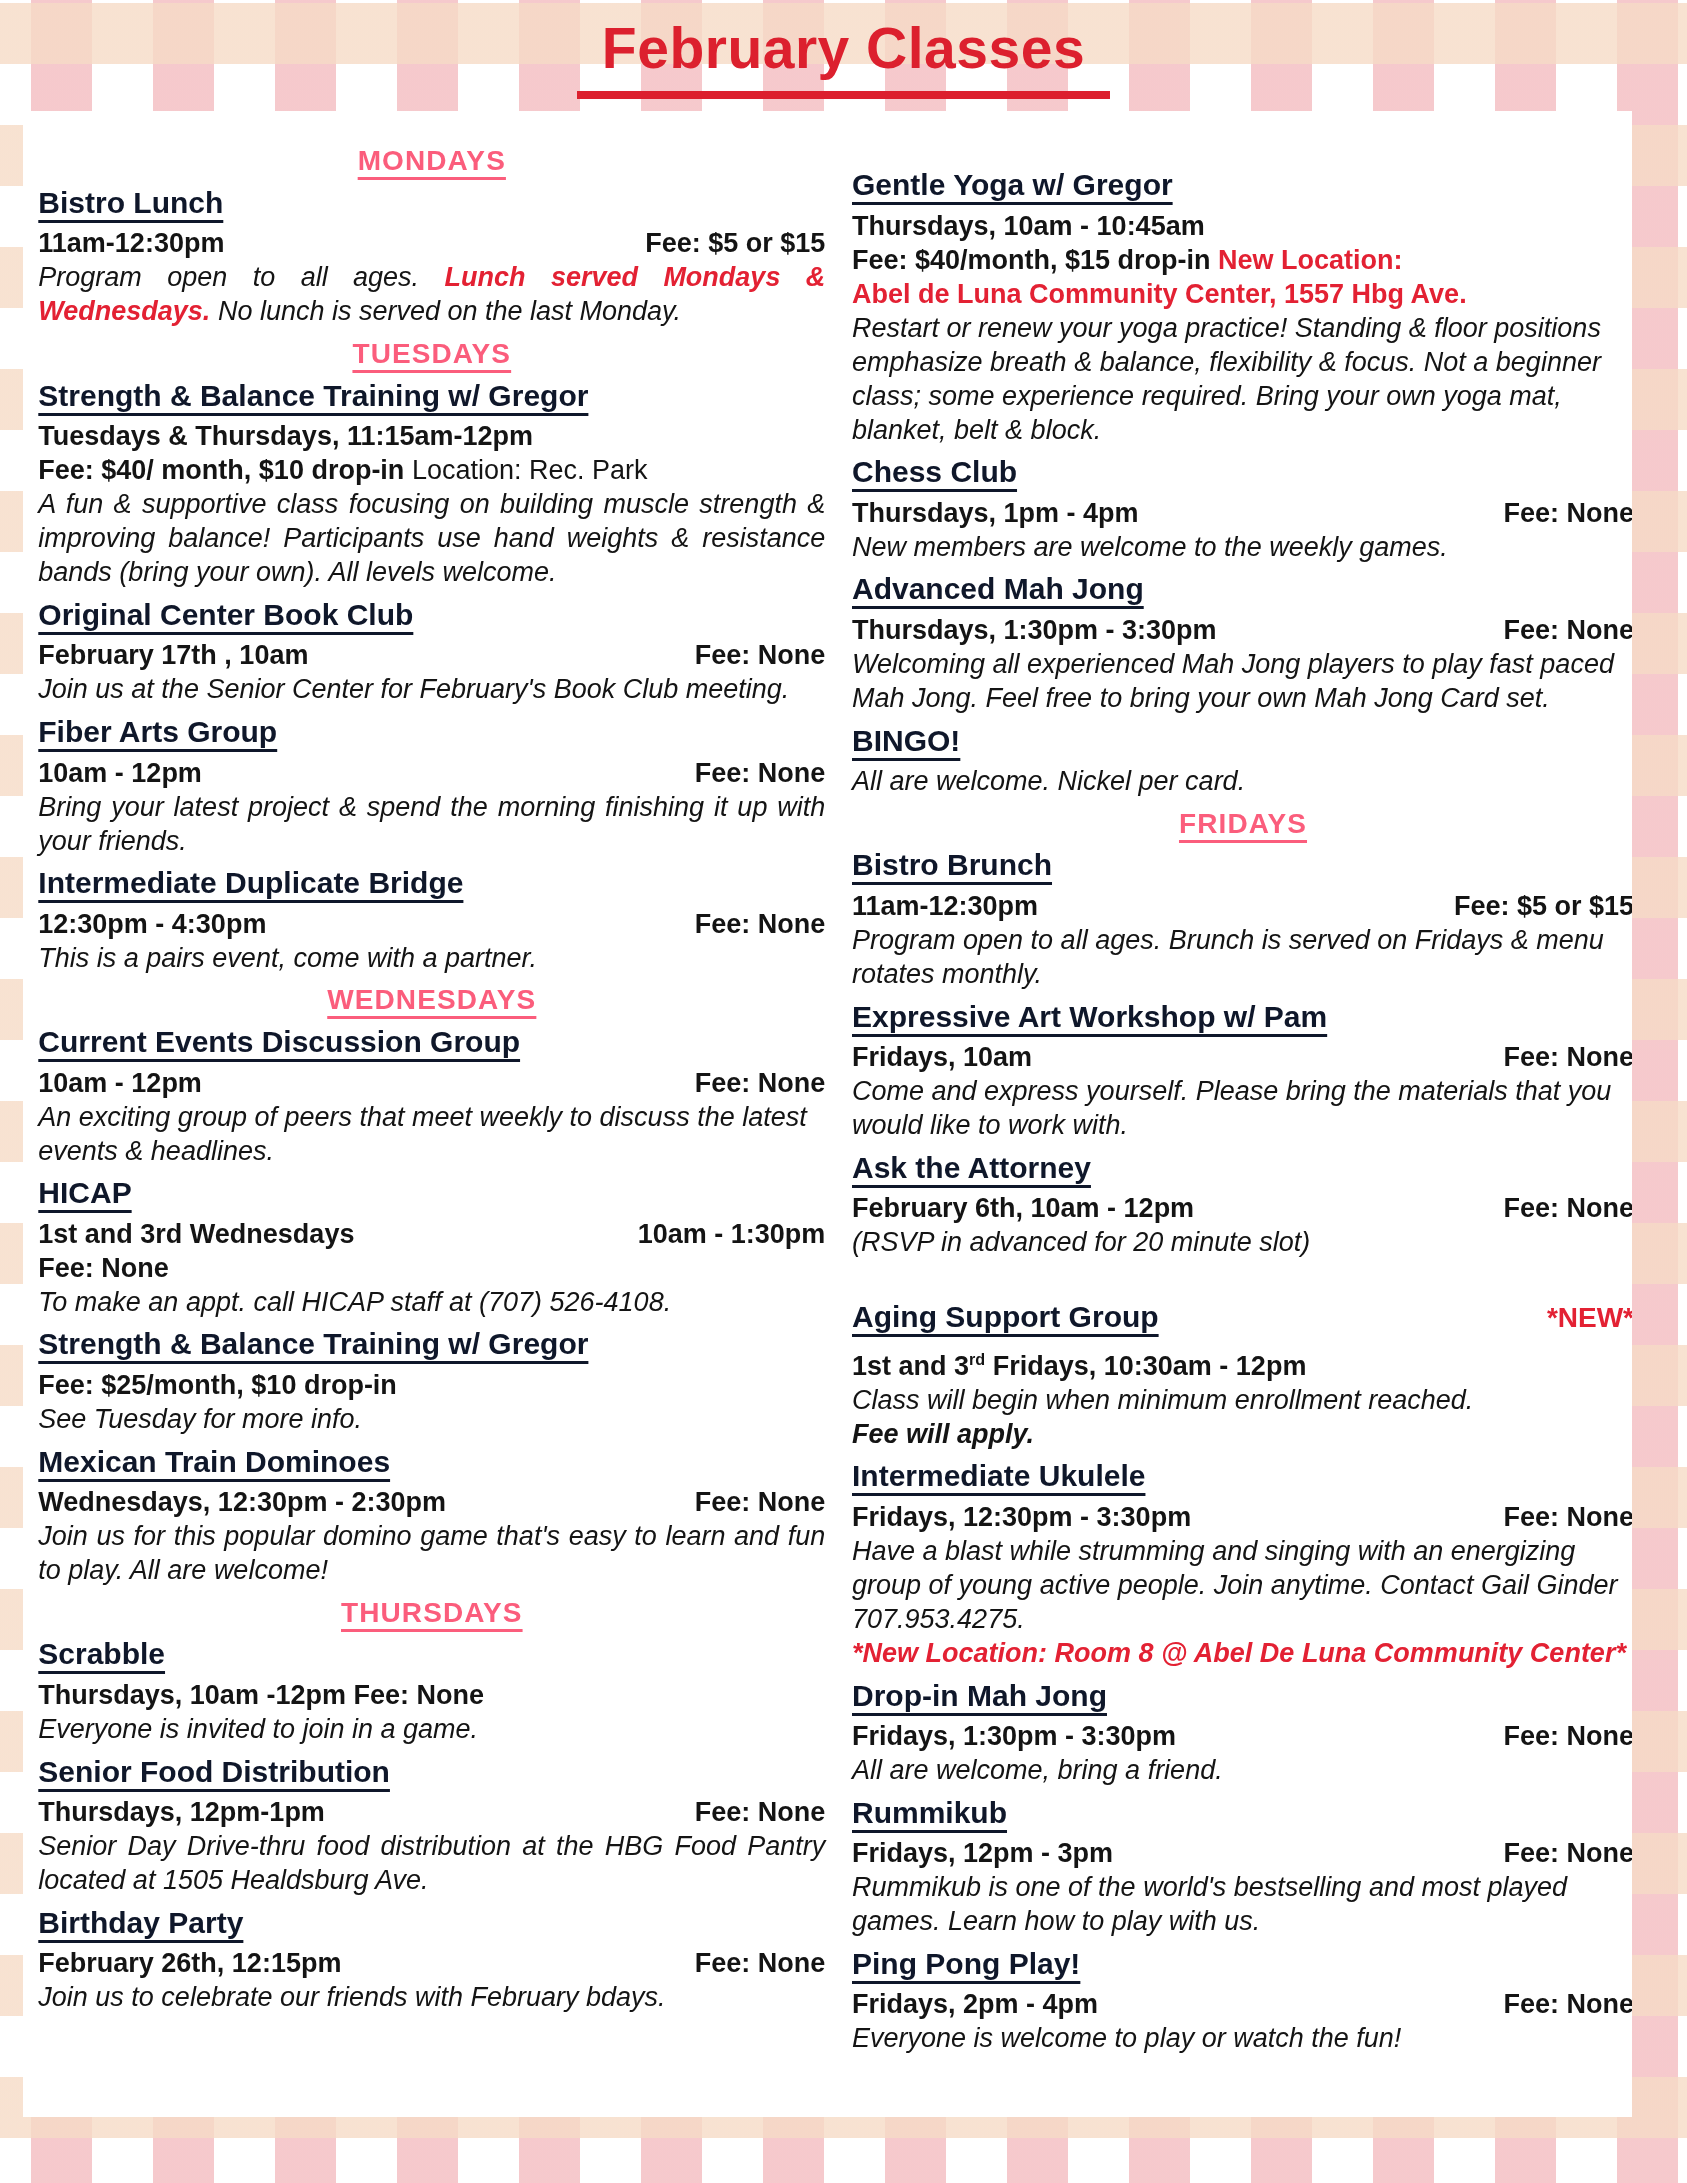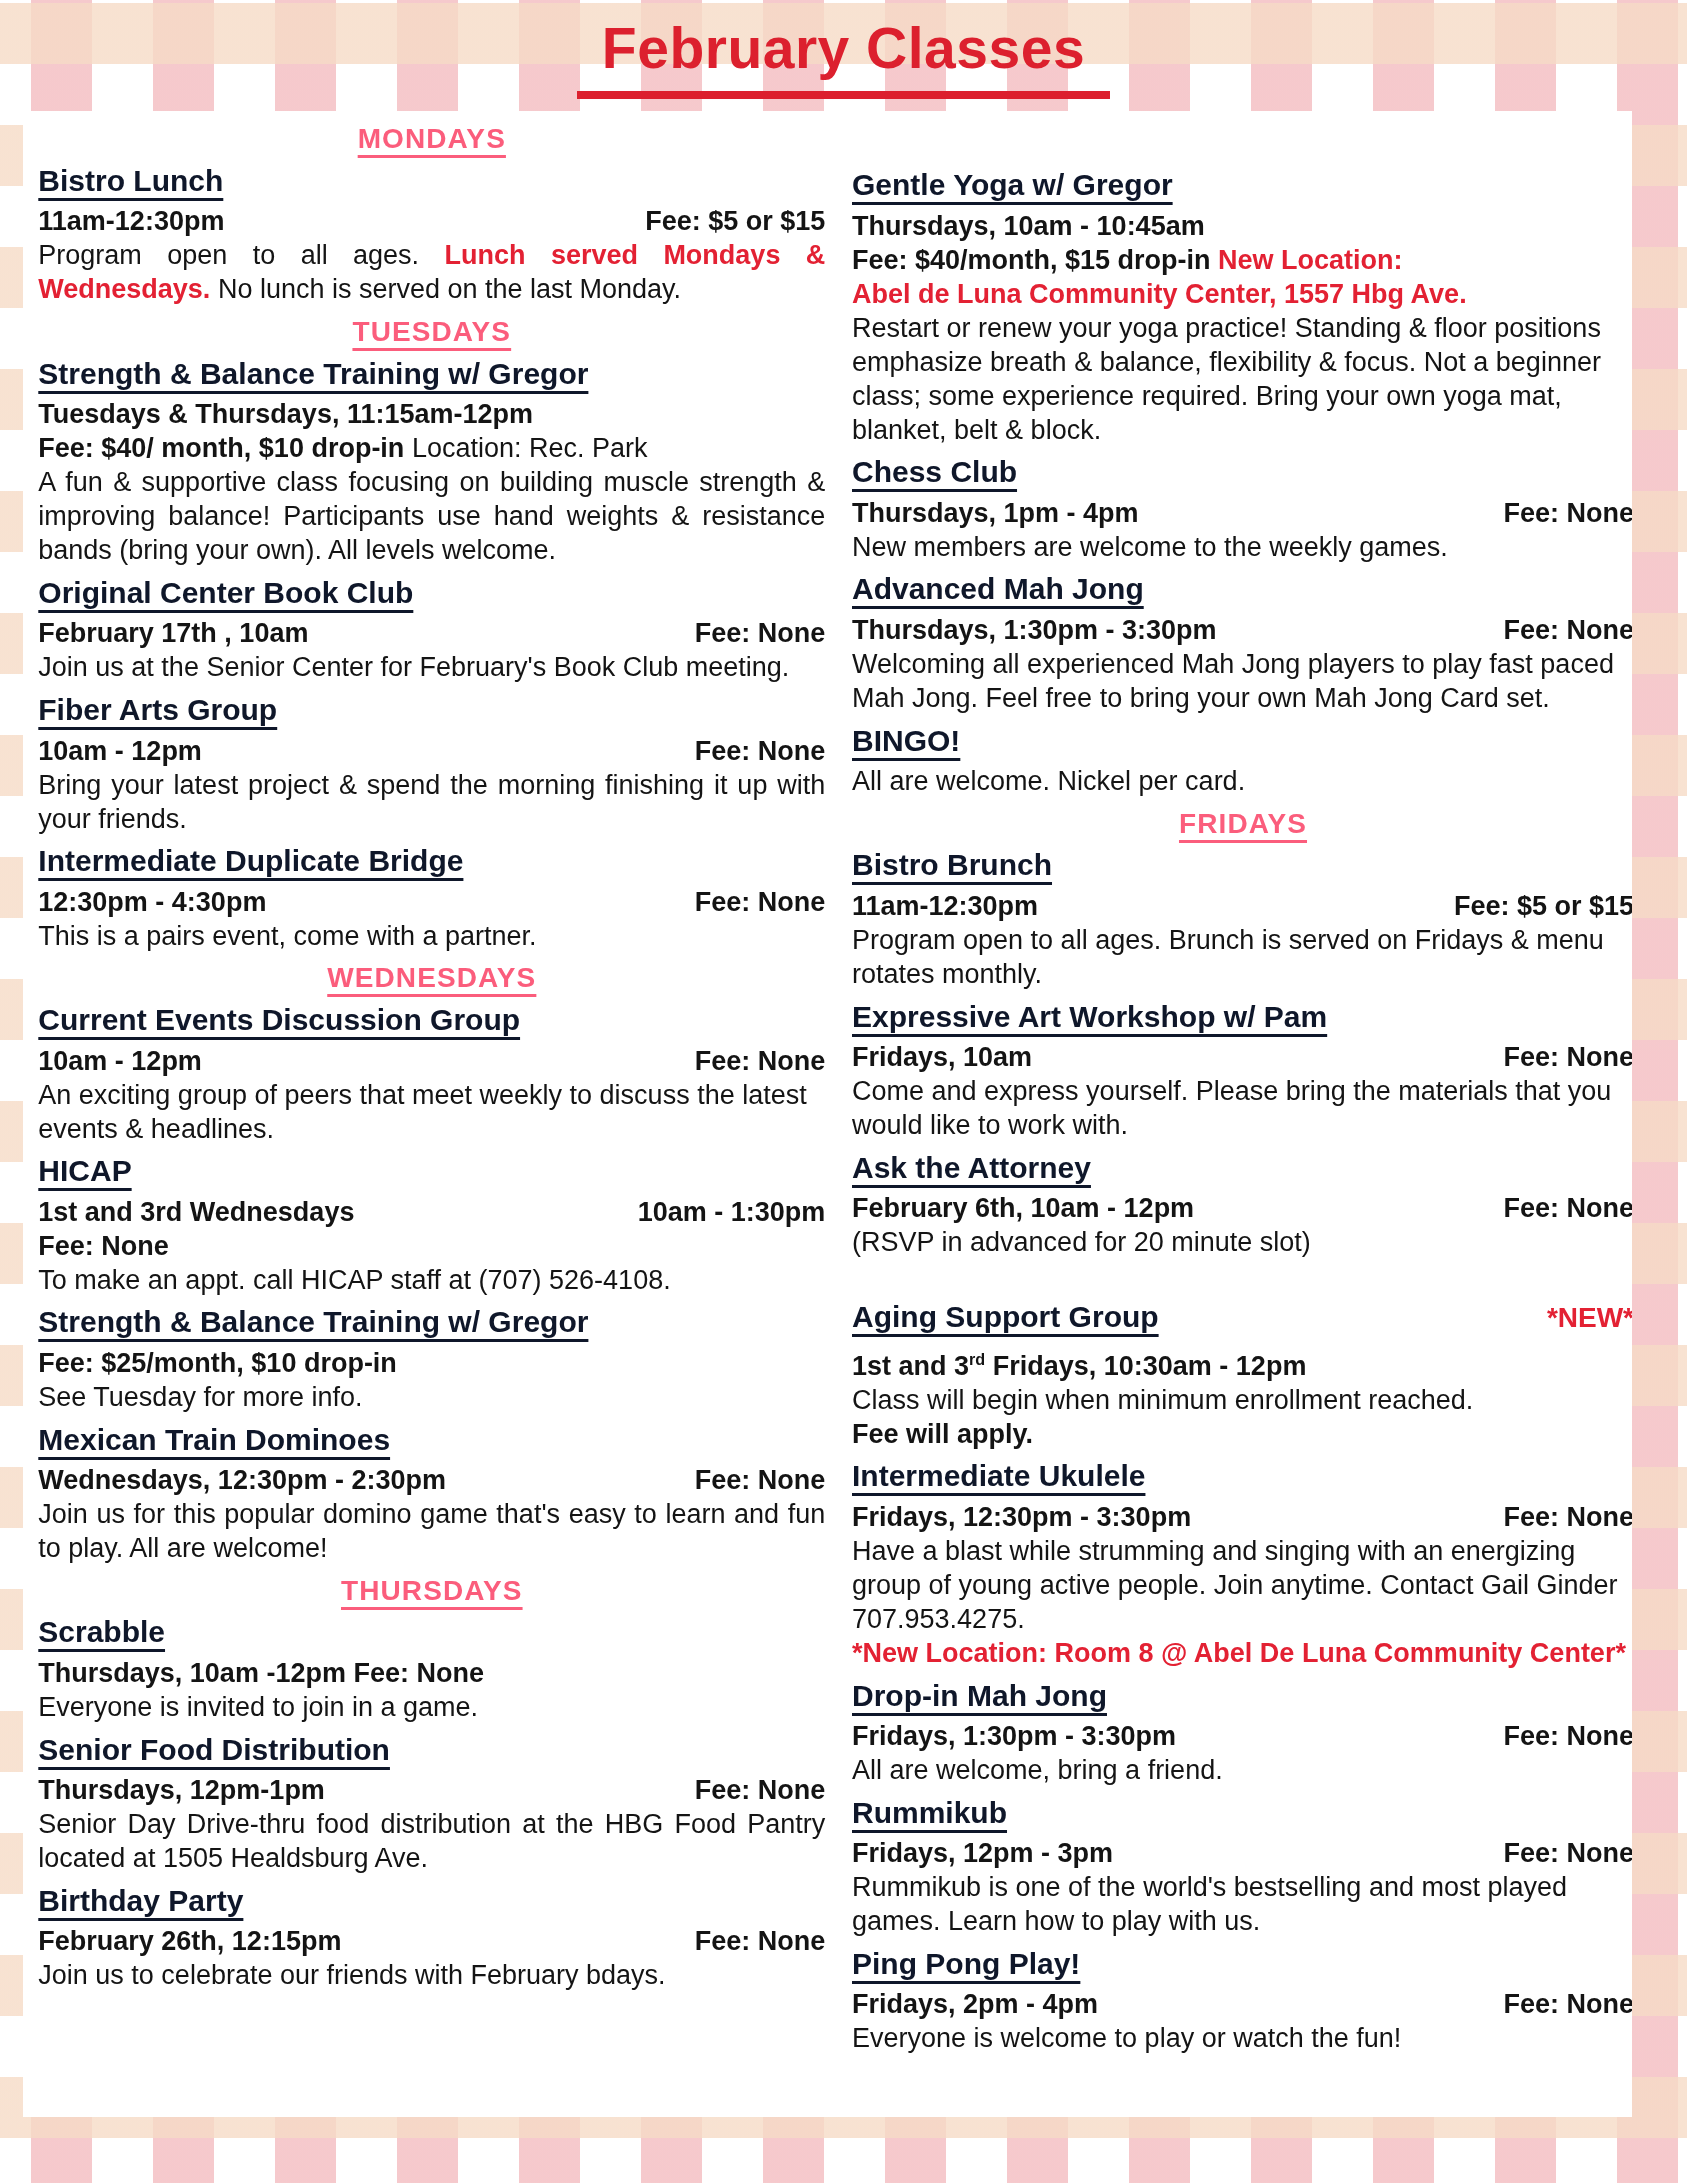--- a/index.html
+++ b/index.html
@@ -28,21 +28,21 @@
     border-bottom:8.2px solid #dc202e;
     padding:0 25px 9.8px 25px;
     letter-spacing:0.5px;
   }
   .content-panel{
     position:absolute; left:23px; top:111px;
     width:1609px; height:2006px;
     background:#ffffff; z-index:2; overflow:hidden;
   }
   .col{ position:absolute; }
-  .col-left { left:15.3px;   top:8px;  width:787px; }
+  .col-left { left:15.3px;   top:30px;  width:787px; }
   .col-right{ left:829px; top:57px; width:782px; }
 
   .day-header{
     text-align:center; margin:3.3px 0 7.6px 0;
     font-size:28px; font-weight:bold; color:#fb5d7c;
     line-height:34px; letter-spacing:1.1px;
   }
   .day-header .u{
     text-decoration:underline;
     text-decoration-thickness:3.3px;
@@ -64,21 +64,21 @@
   .new-badge{
     font-size:28px; font-weight:bold; color:#e32133; line-height:34px;text-align:center;
   }
   .meta-row{
     display:flex; justify-content:space-between; align-items:baseline;
     font-size:27px; line-height:34px; color:#141414;
   }
   .meta-left{ }
   .meta-right{ white-space:nowrap; padding-left:16.4px; }
   .desc{
-    margin:0; font-size:27px; line-height:34px; color:#141414;
+    margin:0; font-size:27px; line-height:34px; color:#141414;font-style:italic;
   }
   .desc.justify{ text-align:justify; }
   .seg-b { font-weight:bold; color:#141414; }
   .seg-r { font-weight:normal; color:#141414; }
   .seg-br{ font-weight:bold; color:#e32133; }
   .seg-sup{ font-weight:bold; color:#141414; vertical-align:super; font-size:60%; }
 </style>
 </head>
 <body>
 

